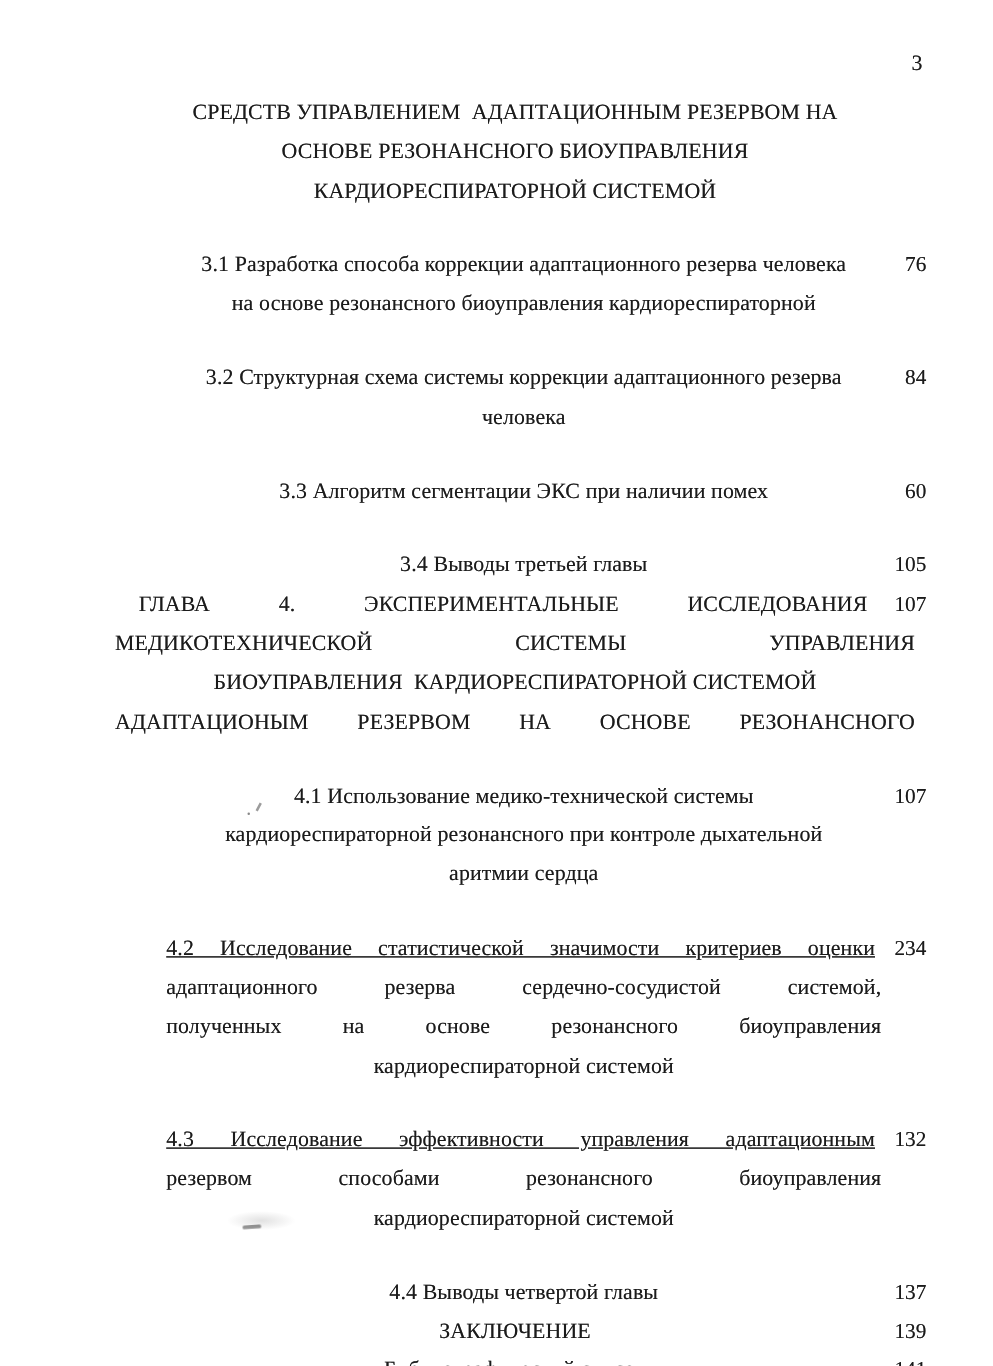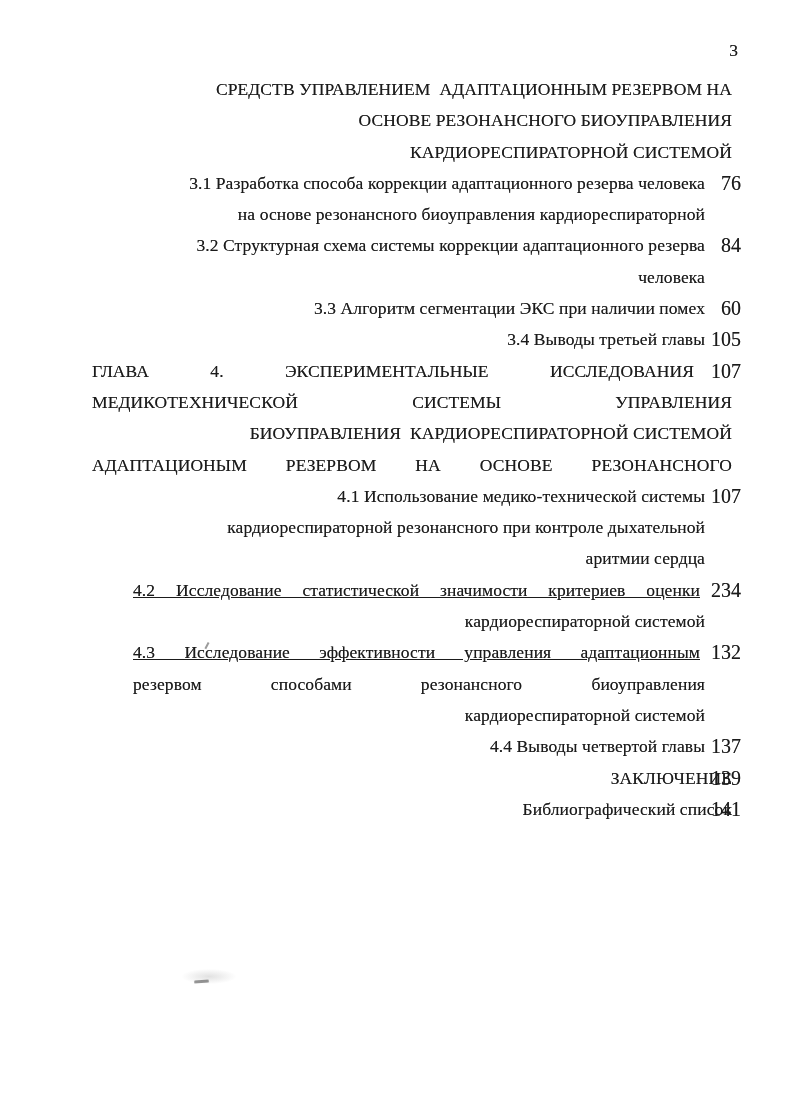--- a/index.html
+++ b/index.html
@@ -31,40 +31,41 @@
     right: 0;
     top: 74px;
     padding: 0 62px 0 92px; 
   }
   .toc-entry {
     position: relative;
   }
   .toc-entry.lvl1 {
     padding-left: 41px;   
     padding-right: 27px;  
+    margin-top: 28px;
   }
   .entry-line {
     font-size: 17.5px;
     line-height: 31.3px;
     letter-spacing: 0.1px;
-    text-align: right;
+    text-align: center;
     text-shadow: 0 0 0.5px rgba(0,0,0,0.55);
   }
   .entry-line.justify {
     text-align: justify;
     text-align-last: justify;
   }
   
-  .lvl0 .entry-line.justify:first-child { padding-right: 38px; }
+  .lvl0 .entry-line.justify:first-child { padding-right: 38px; margin-left: 19px; }
   .lvl1 .entry-line.justify:first-child { padding-right: 5px; text-decoration: underline; }
   .entry-page {
     position: absolute;
     top: 0;
     right: -9px; 
-    font-size: 20px;
+    font-size: 17px;
     line-height: 31.3px;
     text-shadow: 0 0 0.5px rgba(0,0,0,0.55);
   }
   
   .artifact-pen-mark {
     position: absolute;
     left: 197px;
     top: 641px;
     width: 14px;
     height: 14px;
@@ -158,20 +159,22 @@
         <div class="entry-text">
           <div class="entry-line">4.1 Использование медико-технической системы</div>
           <div class="entry-line">кардиореспираторной резонансного при контроле дыхательной</div>
           <div class="entry-line">аритмии сердца</div>
         </div>
         <span class="entry-page">107</span>
       </div>
       <div class="toc-entry lvl1">
         <div class="entry-text">
           <div class="entry-line justify">4.2 Исследование статистической значимости критериев оценки</div>
+          <div class="entry-line justify">адаптационного резерва сердечно-сосудистой системой,</div>
+          <div class="entry-line justify">полученных на основе резонансного биоуправления</div>
           <div class="entry-line">кардиореспираторной системой</div>
         </div>
         <span class="entry-page">234</span>
       </div>
       <div class="toc-entry lvl1">
         <div class="entry-text">
           <div class="entry-line justify">4.3 Исследование эффективности управления адаптационным</div>
           <div class="entry-line justify">резервом способами резонансного биоуправления</div>
           <div class="entry-line">кардиореспираторной системой</div>
         </div>

